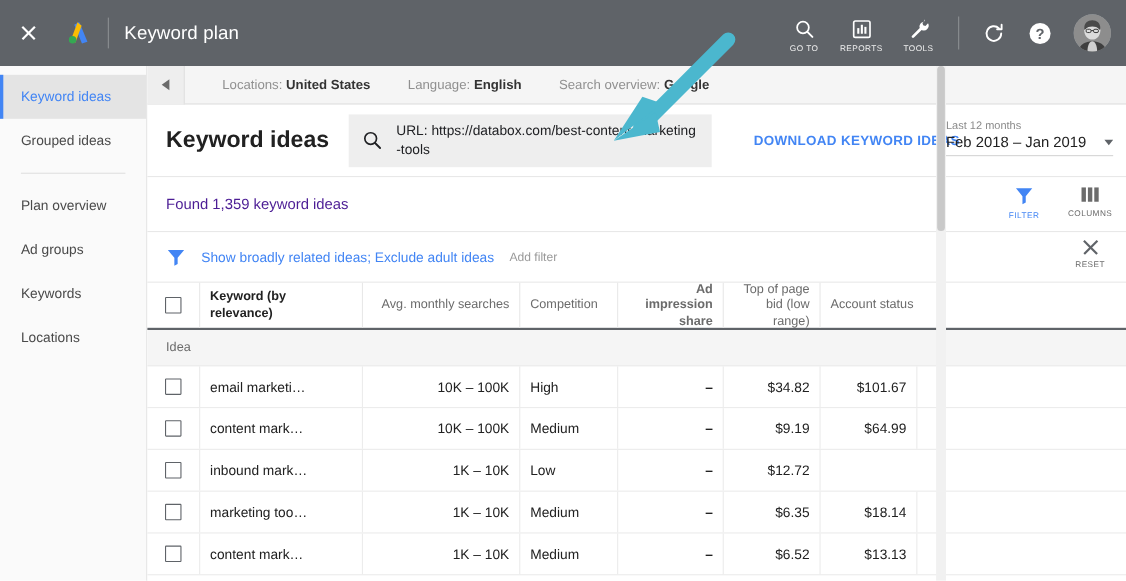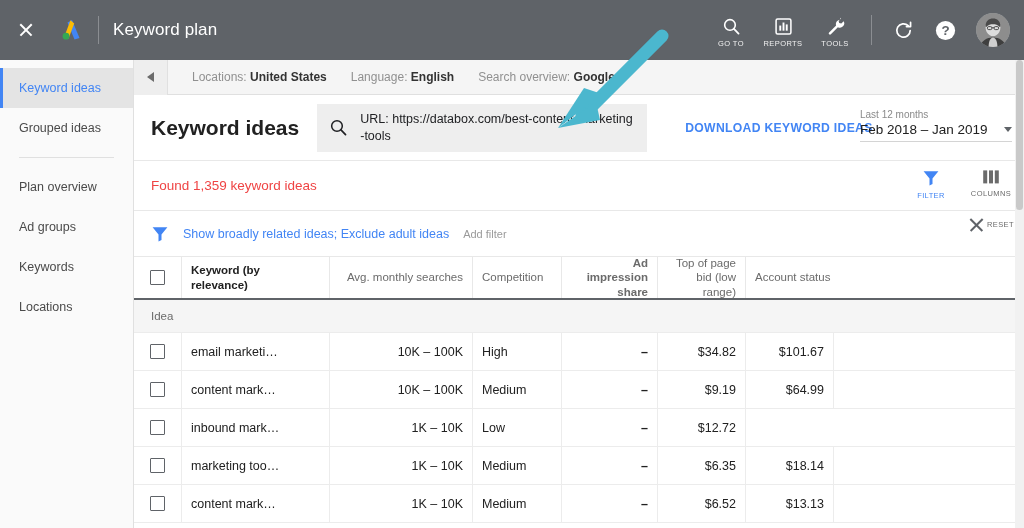--- a/index.html
+++ b/index.html
@@ -1,21 +1,21 @@
 <!DOCTYPE html>
 <html><head>
 <meta charset="utf-8">
 <style>
   * { box-sizing: border-box; margin: 0; padding: 0; }
   html, body {
     width: 1024px; height: 528px;
     font-family: "Liberation Sans", sans-serif;
     background: #fff; overflow: hidden;
   }
-  .app { position: relative; width: 1024px; height: 528px; }
+  .app { position: relative; width: 860px; height: 528px; }
 
   
   .topbar {
     position: absolute; top: 0; left: 0; width: 1024px; height: 60px;
     background: #5f6368; display: flex; align-items: center;
   }
   .close-btn {
     width: 52px; height: 60px; display: flex; align-items: center;
     justify-content: center; cursor: pointer;
   }
@@ -95,21 +95,21 @@
   .collapse-btn {
     width: 34px; height: 35px; display: flex; align-items: center;
     justify-content: center; background: #eeeeee; cursor: pointer;
     border-right: 1px solid #e0e0e0;
   }
   .tri-left {
     width: 0; height: 0; border-top: 5px solid transparent;
     border-bottom: 5px solid transparent; border-right: 7px solid #6b6b6b;
   }
   .ctx-chip {
-    font-size: 12px; color: #909090; margin-left: 24px; white-space: nowrap;
+    font-size: 12px; color: #909090; margin-left: 34px; white-space: nowrap;
   }
   .ctx-chip b { color: #333; font-weight: bold; }
   .ctx-chip:first-of-type { margin-left: 22px; }
 
   
   .kh-row {
     height: 66px; display: flex; align-items: center; padding: 0 0 0 17px;
     border-bottom: 1px solid #e8e8e8; position: relative;
   }
   .kh-title { font-size: 21px; color: #212121; font-weight: bold; white-space: nowrap; }
@@ -138,41 +138,41 @@
   .caret-dn {
     width: 0; height: 0; border-left: 4.5px solid transparent;
     border-right: 4.5px solid transparent; border-top: 5px solid #5f6368;
   }
 
   
   .found-row {
     height: 50px; display: flex; align-items: center; padding-left: 17px;
     border-bottom: 1px solid #e8e8e8; position: relative;
   }
-  .found-txt { font-size: 13.5px; color: #ef4444; }
+  .found-txt { font-size: 13.5px; color: #4c1d95; }
   .fr-tools { position: absolute; right: 10px; top: 8px; display: flex; gap: 14px; }
   .fr-tool {
     width: 46px; display: flex; flex-direction: column; align-items: center;
     gap: 4px; cursor: pointer;
   }
   .fr-tool .lbl { font-size: 7.5px; letter-spacing: .4px; }
   .fr-tool.filter .lbl { color: #4285f4; }
   .fr-tool.columns .lbl { color: #6b6b6b; }
 
   
   .filt-row {
     height: 46px; display: flex; align-items: center; padding-left: 17px;
     border-bottom: 1px solid #e8e8e8; position: relative;
   }
   .filt-icon { margin-right: 14px; display: flex; }
   .filt-chips { font-size: 12.5px; color: #4285f4; cursor: pointer; }
   .add-filter { font-size: 11px; color: #9a9a9a; margin-left: 14px; cursor: pointer; }
   .reset-btn {
     position: absolute; right: 10px; top: 5px; width: 46px;
-    display: flex; flex-direction: row; align-items: center; gap: 3px;
+    display: flex; flex-direction: column; align-items: center; gap: 3px;
     cursor: pointer;
   }
   .reset-x { position: relative; width: 17px; height: 17px; }
   .reset-x::before, .reset-x::after {
     content: ""; position: absolute; left: 0; top: 7.6px;
     width: 17px; height: 1.6px; background: #5f6368;
   }
   .reset-x::before { transform: rotate(45deg); }
   .reset-x::after  { transform: rotate(-45deg); }
   .reset-btn .lbl { font-size: 7.5px; color: #6b6b6b; letter-spacing: .4px; }

